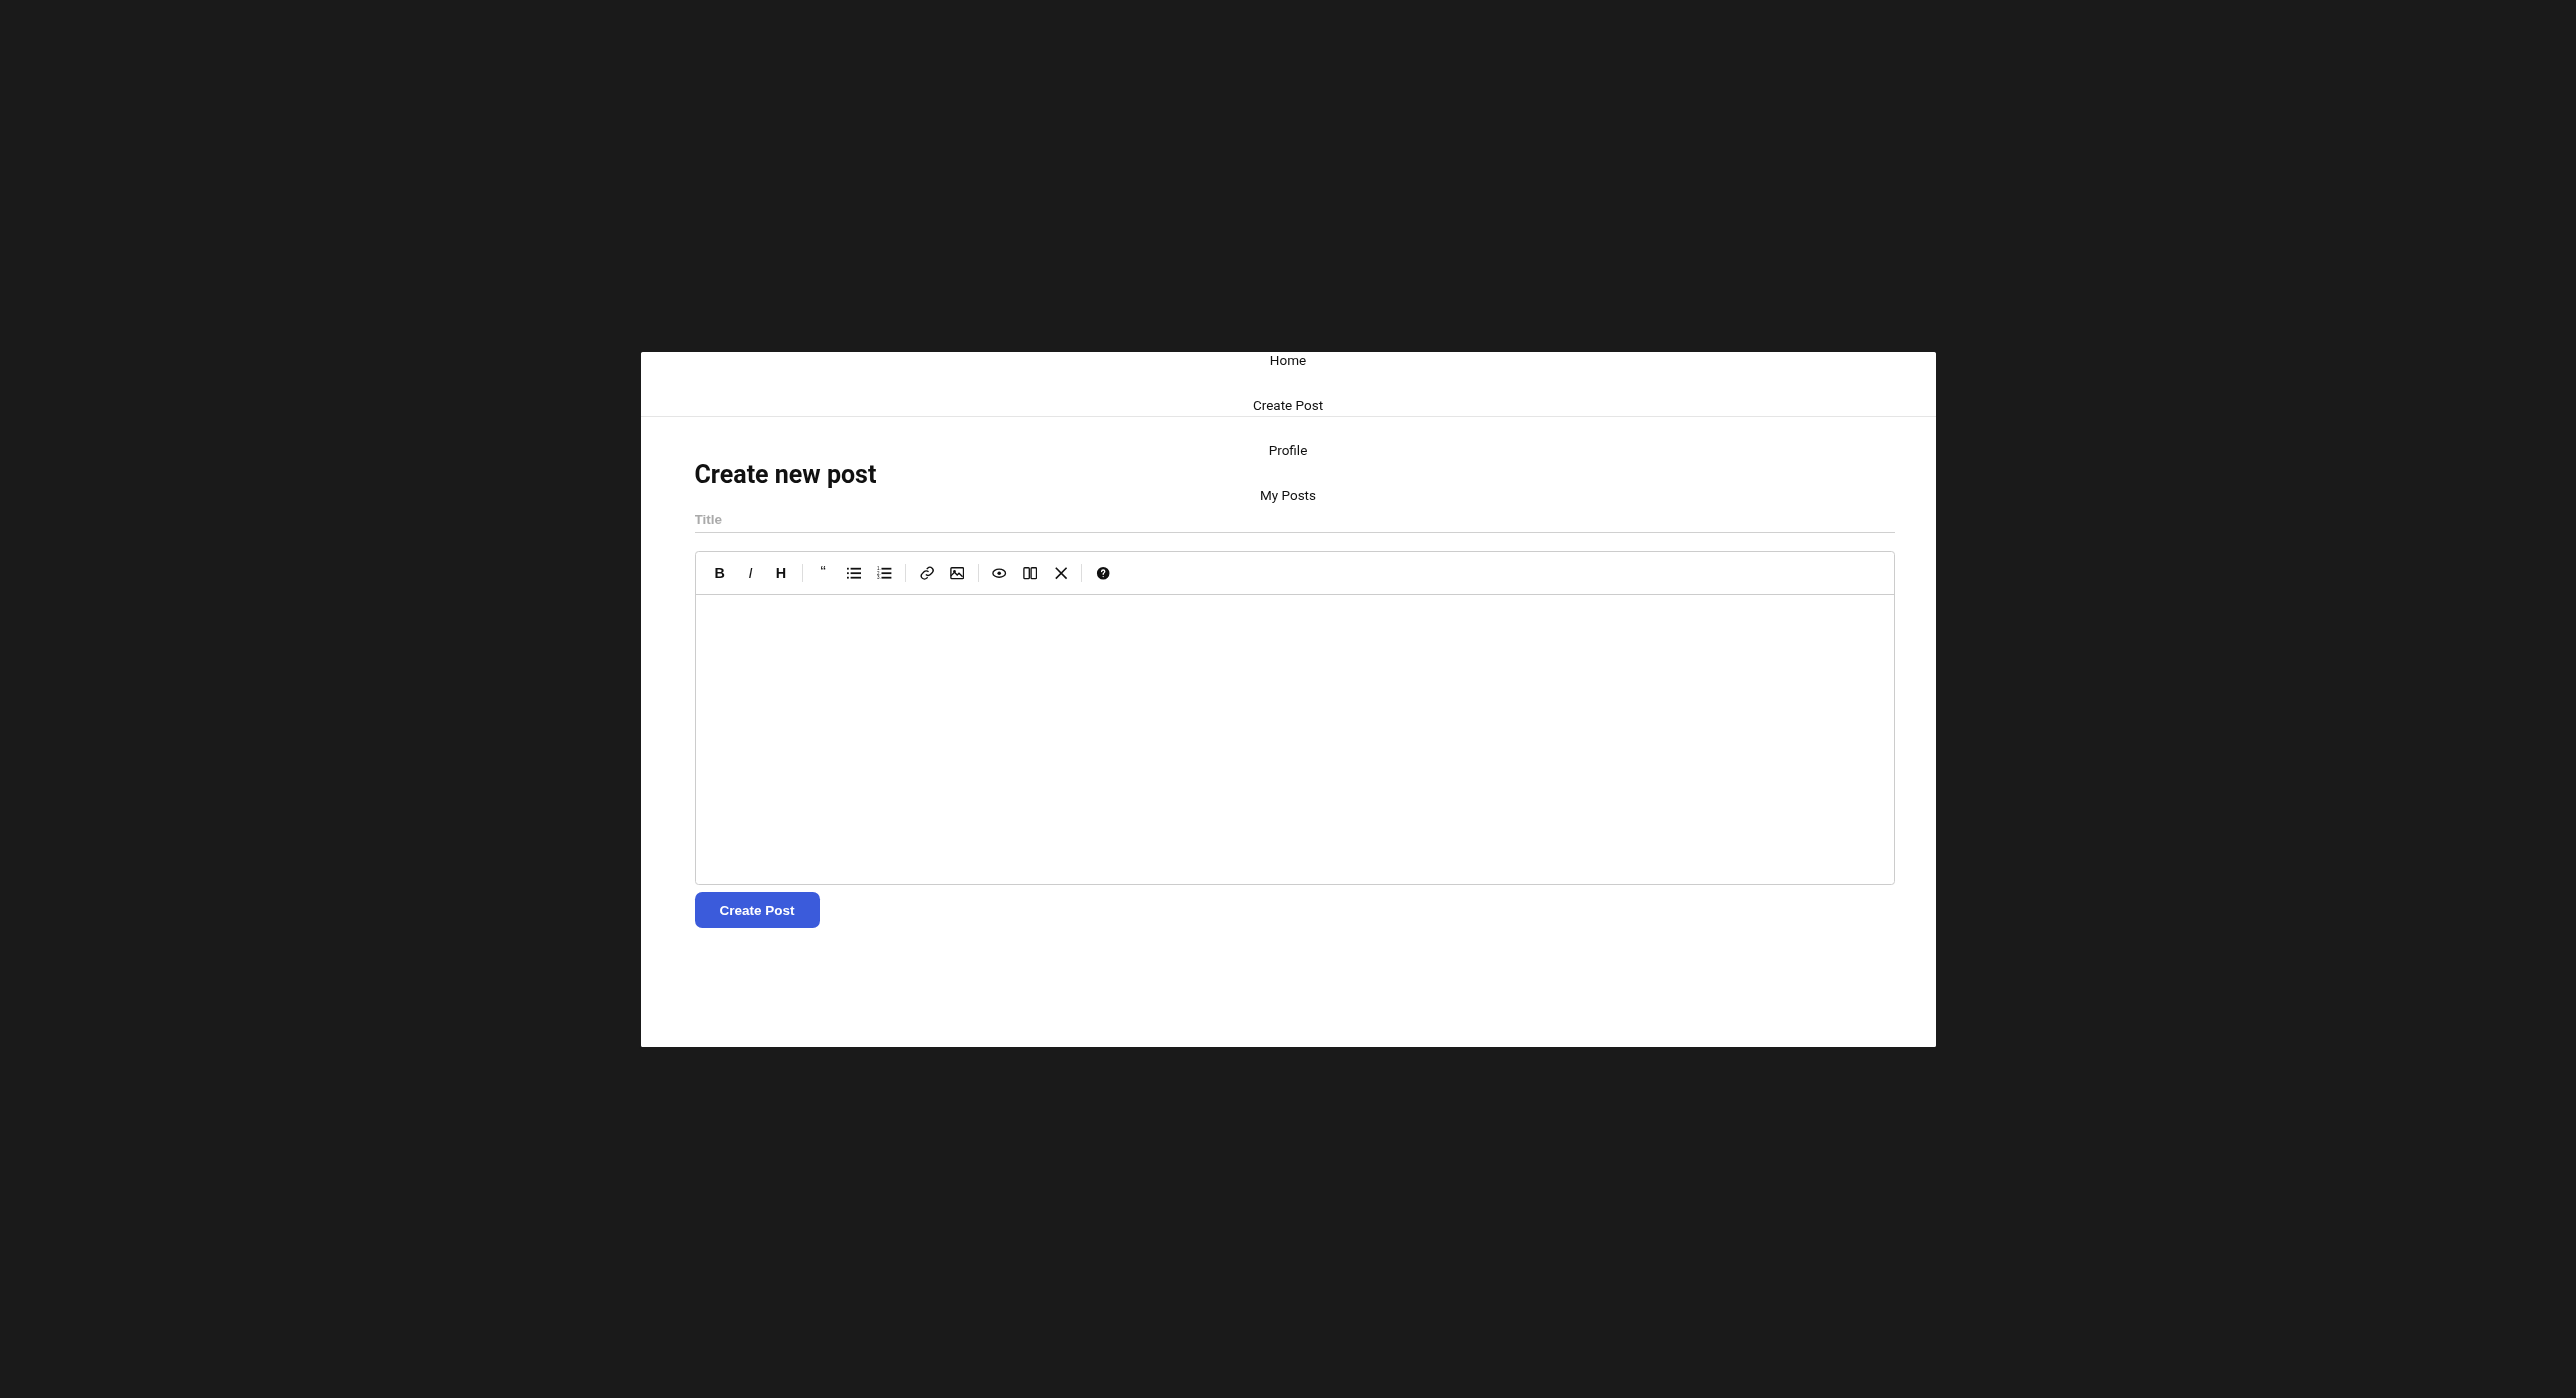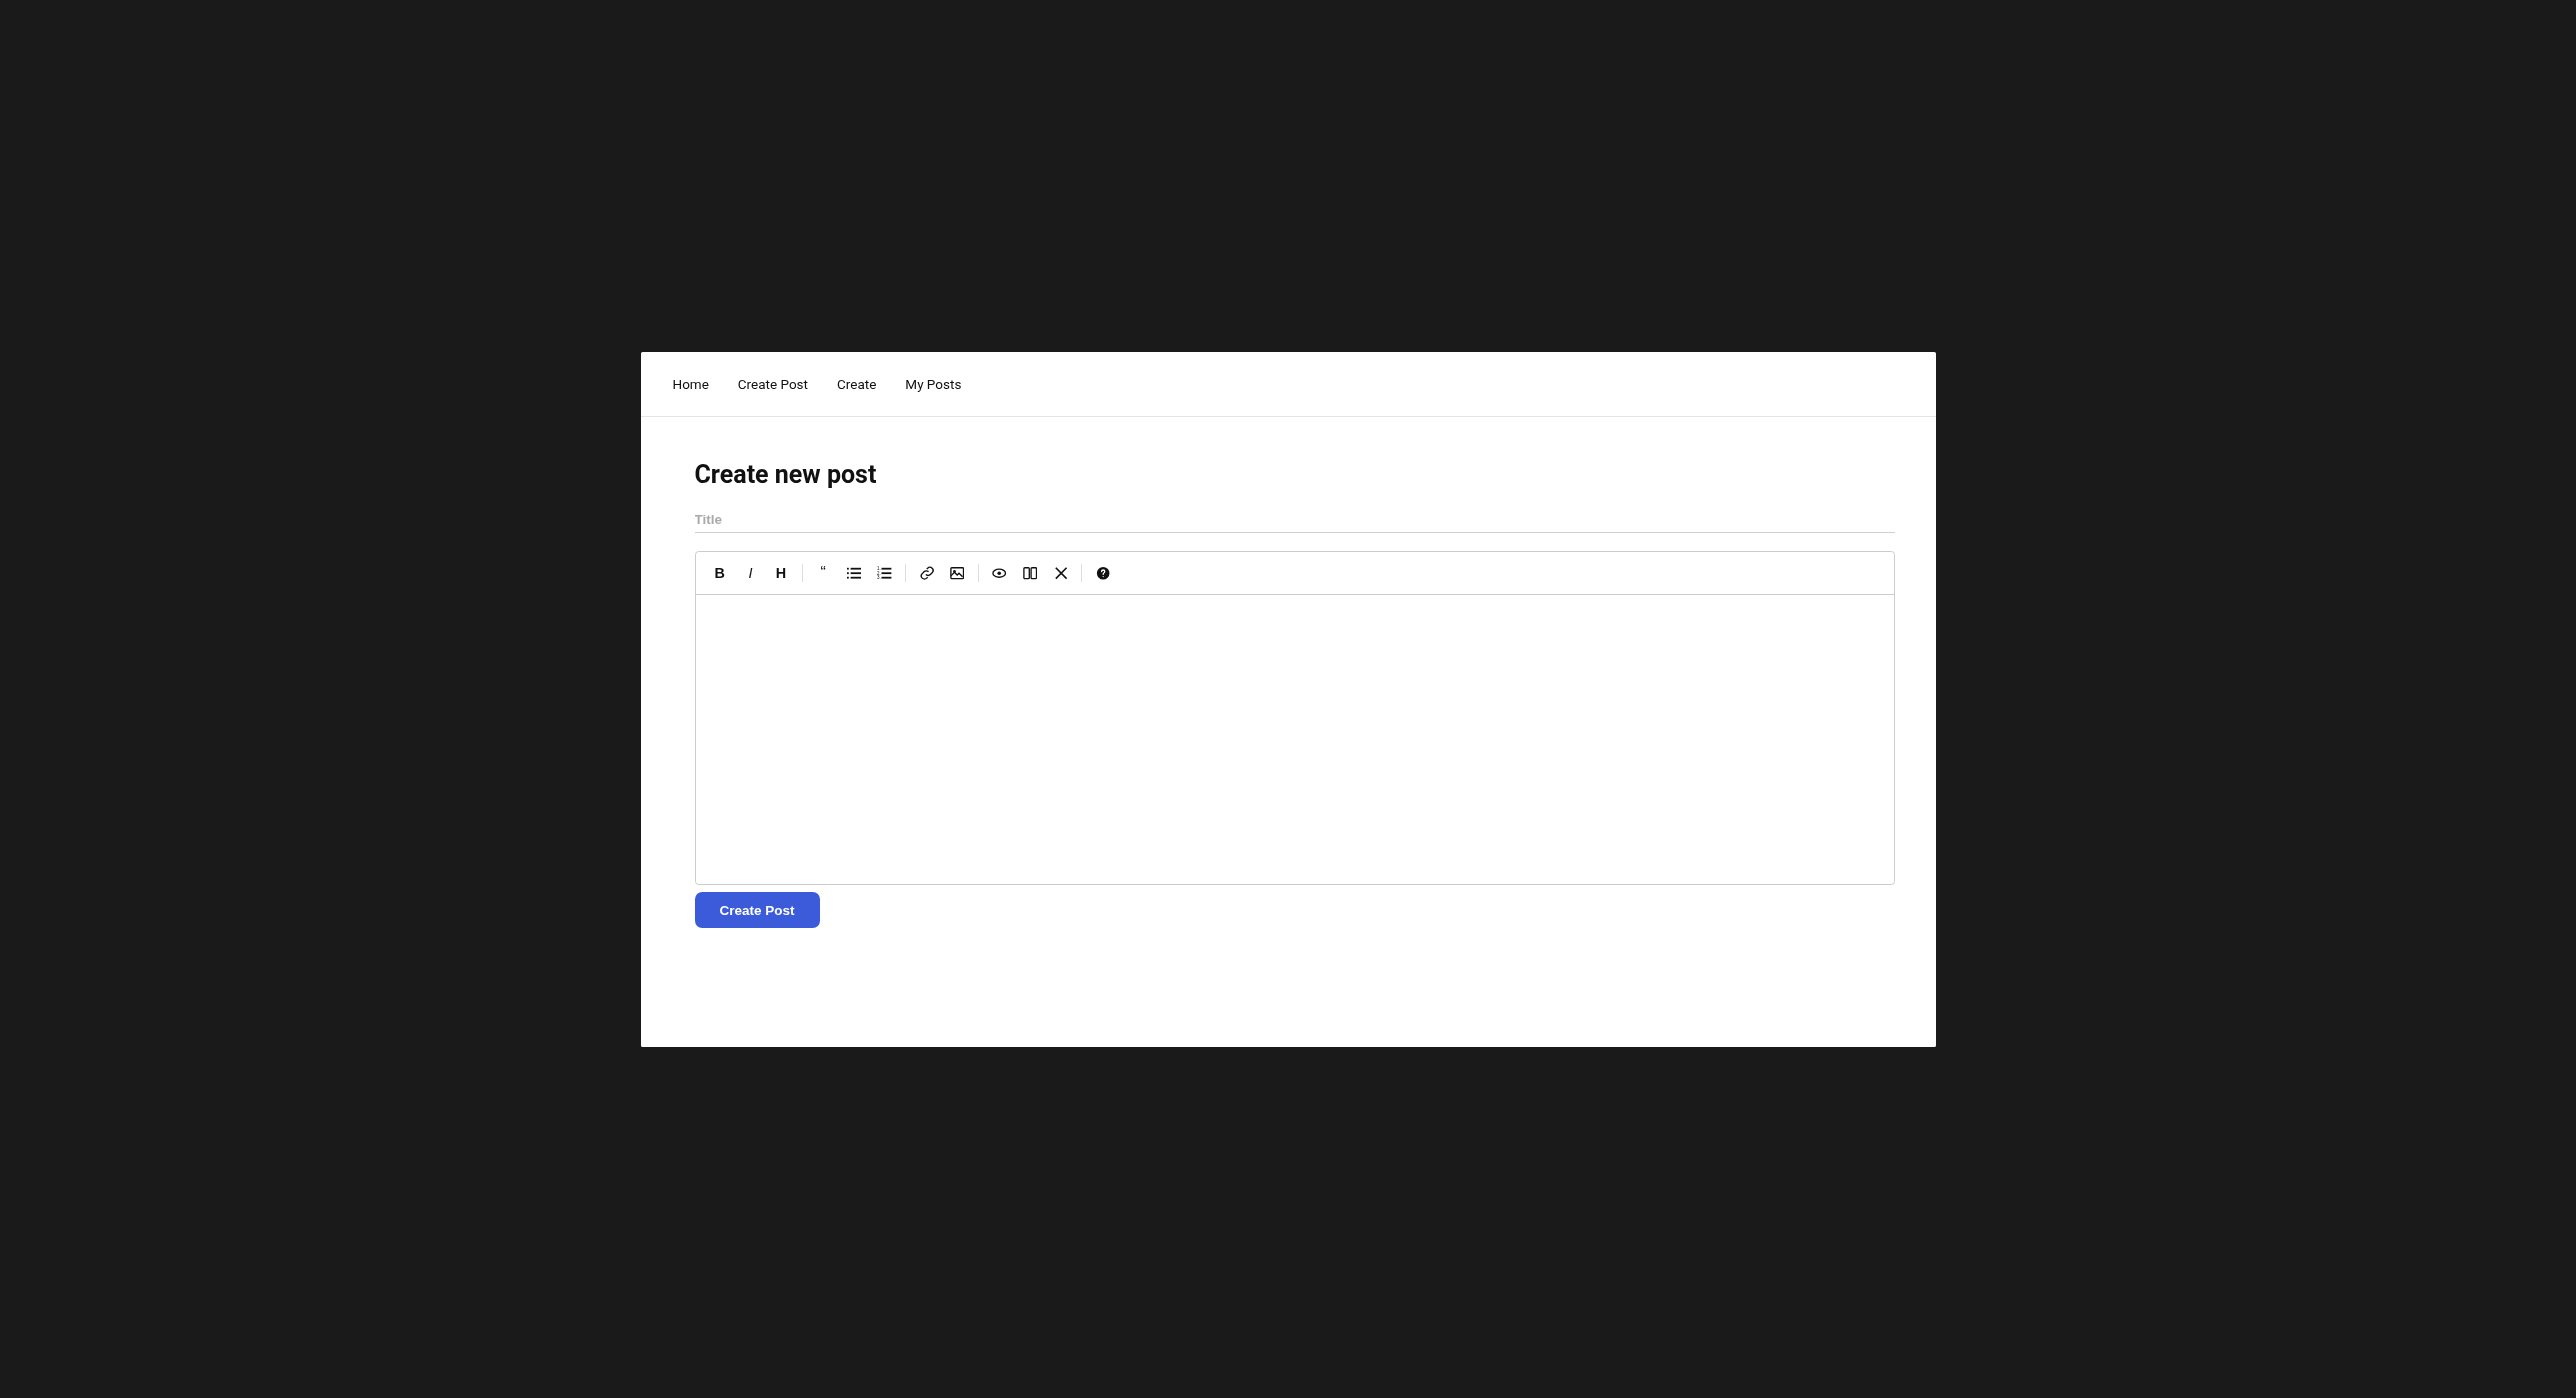--- a/index.html
+++ b/index.html
@@ -30,20 +30,21 @@
 
     
     .nav {
       display: flex;
       align-items: center;
       padding: 0 32px;
       height: 65px;
       border-bottom: 0.9px solid #e5e5e5;
       gap: 29px;
       flex-shrink: 0;
+      flex-direction: column;
     }
 
     .nav-link {
       font-size: 13.5px;
       color: #111;
       text-decoration: none;
       cursor: pointer;
     }
 
     
@@ -149,21 +150,21 @@
     }
   </style>
 </head>
 <body>
 
 <div class="browser-frame">
 
   <nav class="nav">
     <a class="nav-link">Home</a>
     <a class="nav-link">Create Post</a>
-    <a class="nav-link">Create</a>
+    <a class="nav-link">Profile</a>
     <a class="nav-link">My Posts</a>
   </nav>
 
   <main class="main-content">
 
     <h1 class="page-title">Create new post</h1>
 
     <input class="title-input" type="text" placeholder="Title" style="">
 
     

